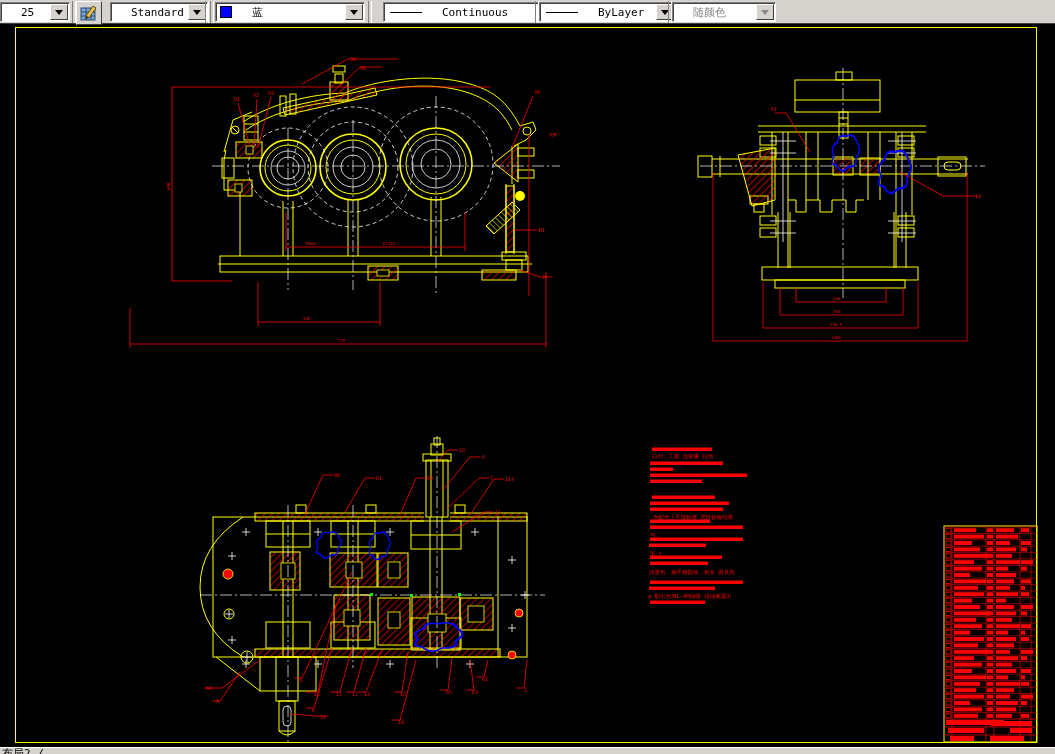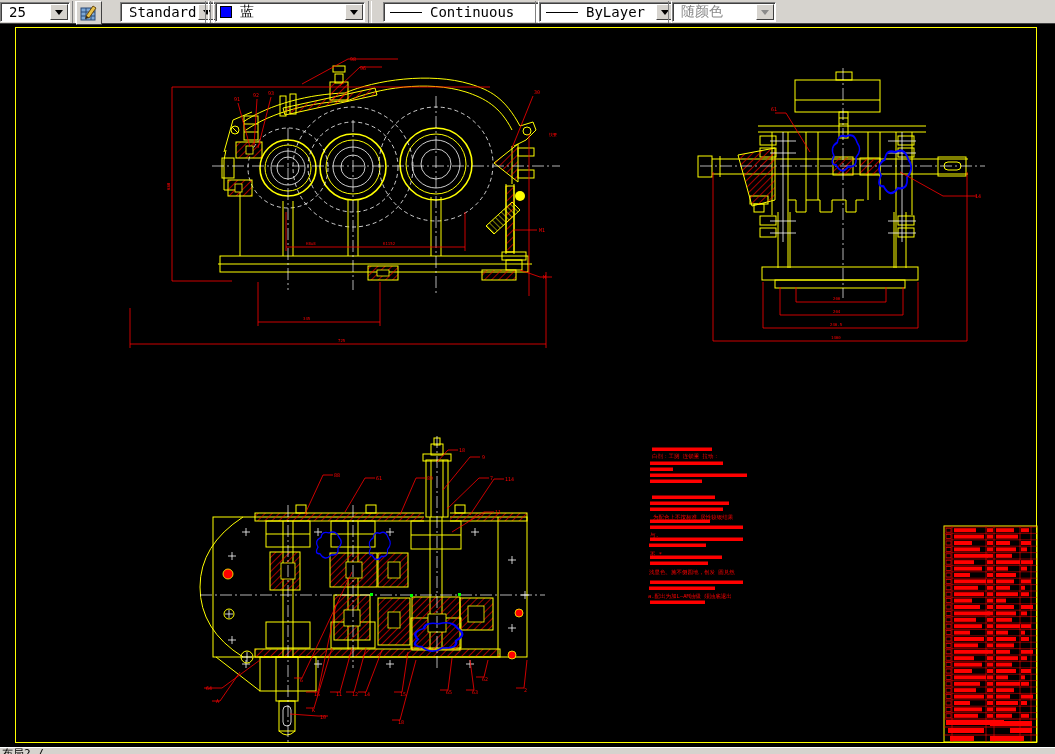--- a/index.html
+++ b/index.html
@@ -5,21 +5,21 @@
   html,body{margin:0;padding:0;background:#000;}
   #app{position:relative;width:1055px;height:754px;overflow:hidden;background:#000;
        font-family:"DejaVu Sans Mono","Liberation Mono",monospace;}
   
   #toolbar{position:absolute;left:0;top:0;width:1055px;height:24px;background:#d6d3ce;
            border-bottom:1px solid #404040;box-sizing:border-box;}
   .combo{position:absolute;top:2px;height:20px;background:#fff;
          border-top:1px solid #808080;border-left:1px solid #808080;
          border-bottom:1px solid #fff;border-right:1px solid #fff;
          box-shadow:inset 1px 1px 0 #404040;display:flex;align-items:center;box-sizing:border-box;}
-  .combo .txt{font-size:14px;color:#000;padding-left:8px;white-space:nowrap;overflow:hidden;}
+  .combo .txt{font-size:11px;color:#000;padding-left:20px;white-space:nowrap;overflow:hidden;}
   .combo .arrowbtn{position:absolute;right:1px;top:1px;bottom:1px;width:16px;background:#d6d3ce;
          border-top:1px solid #fff;border-left:1px solid #fff;
          border-right:1px solid #404040;border-bottom:1px solid #404040;
          display:flex;align-items:center;justify-content:center;}
   .tri{width:0;height:0;border-left:4px solid transparent;border-right:4px solid transparent;
        border-top:5px solid #000;}
   .combo.disabled{background:#fff;}
   .combo.disabled .txt{color:#8a8a8a;}
   .combo.disabled .tri{border-top-color:#8a8a8a;}
   .swatch{width:10px;height:10px;background:#0000ff;margin-left:4px;border:1px solid #000;flex:none;}
@@ -66,21 +66,21 @@
       <svg width="18" height="18">
         <rect x="1" y="4" width="14" height="12" fill="#7ba7d7" stroke="#2b4a77"></rect>
         <line x1="1" y1="8" x2="15" y2="8" stroke="#2b4a77"></line>
           <line x1="1" y1="12" x2="15" y2="12" stroke="#2b4a77"></line>
         <line x1="6" y1="4" x2="6" y2="16" stroke="#2b4a77"></line>
           <line x1="11" y1="4" x2="11" y2="16" stroke="#2b4a77"></line>
         <polygon points="6,12 13,2 16,4 9,14" fill="#e8c24a" stroke="#6b4a11"></polygon>
         <polygon points="6,12 9,14 5,15" fill="#3a2a10"></polygon>
       </svg>
     </div>
-    <div class="combo" style="left:120px;width:98px">
+    <div class="combo" style="left:110px;width:98px">
       <span class="txt">Standard</span>
       <span class="arrowbtn">
           <span class="tri"></span>
         </span>
     </div>
     <div class="tsep" style="left:205px"></div>
     <div class="tsep" style="left:210px"></div>
     <div class="combo" style="left:215px;width:150px">
       <span class="swatch"></span>
       <span class="txt">蓝</span>

